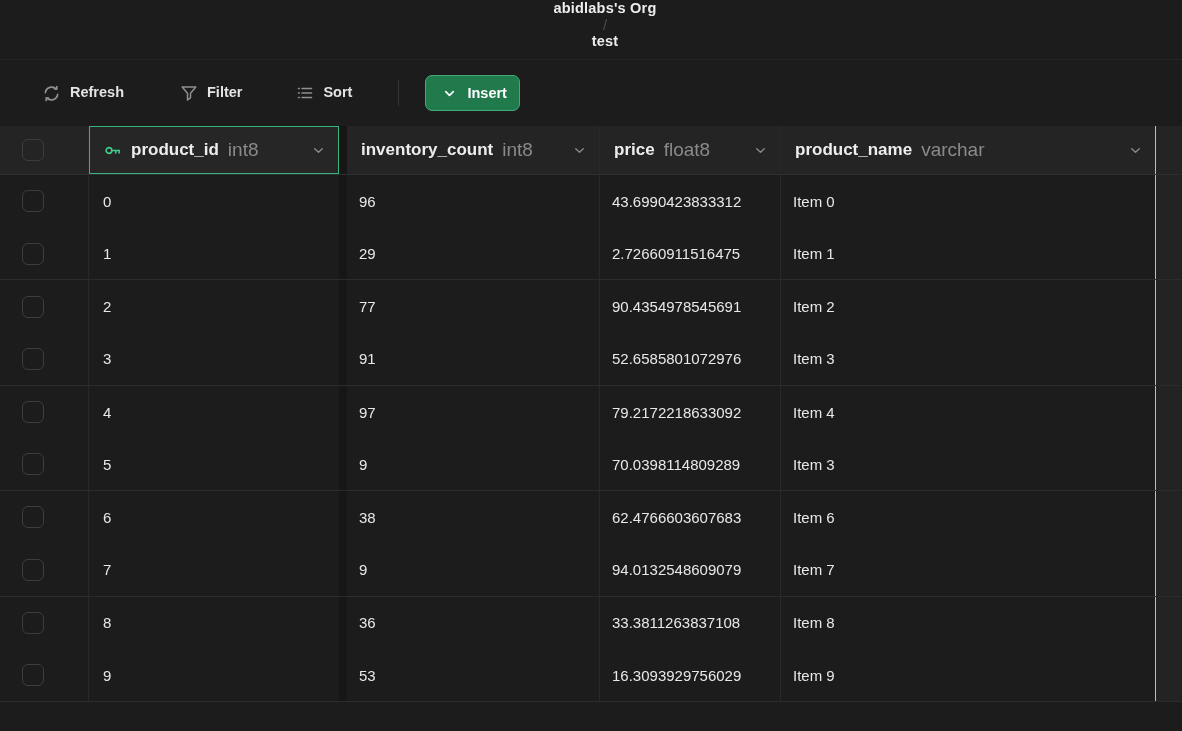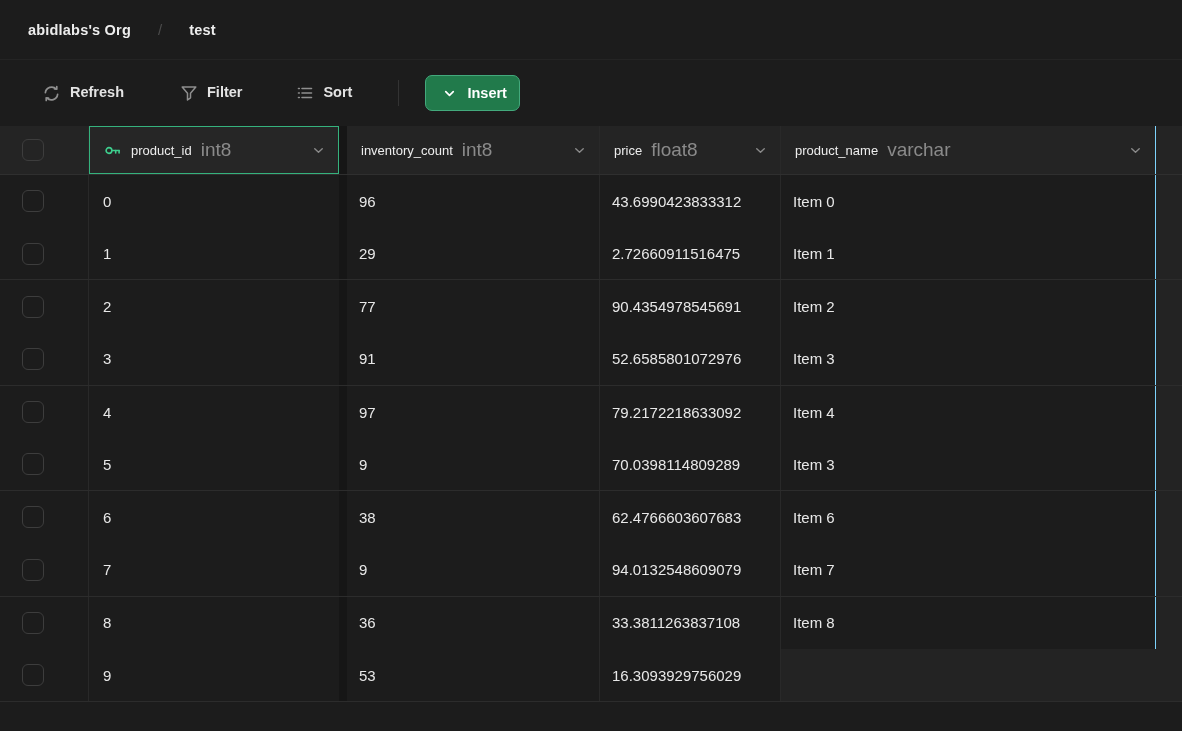--- a/index.html
+++ b/index.html
@@ -3,21 +3,21 @@
 <meta charset="utf-8">
 <style>
   * { margin:0; padding:0; box-sizing:border-box; }
   html,body { background:#111; }
   body { font-family:"Liberation Sans","DejaVu Sans",sans-serif; }
   .app { position:relative; width:1182px; height:731px; background:#1c1c1c; overflow:hidden;
          color:#e8e8e8; }
 
   
   .topbar { height:60px; display:flex; align-items:center; padding-left:28px;
-            background:#1c1c1c; border-bottom:1px solid #242424; }
+            background:#1c1c1c; border-bottom:1px solid #242424;flex-direction:column; }
   .crumb { font-size:14.5px; font-weight:700; color:#ededed; letter-spacing:.2px; }
   .crumb-sep { margin:0 27px; color:#4c4c4c; font-size:15px; font-weight:400; }
 
   
   .toolbar { height:66px; display:flex; align-items:center; padding-left:38px; background:#1c1c1c; }
   .tbtn { display:flex; align-items:flex-start; gap:9px; background:none; border:none;
           color:#e4e4e4; font-family:inherit; font-size:14.5px; font-weight:700;
           cursor:pointer; padding:6px 4px; }
   .tbtn svg { display:block; }
   .ticon { color:#8f8f8f; }
@@ -41,21 +41,21 @@
   .col-inv { width:253px; border-right:1px solid #292929; }
   .col-price { width:181px; border-right:1px solid #292929; }
   .col-name { width:375px; border-right:1px solid #7dd3fc; }
   .col-gutter { flex:1; background:#232323; border-right:none; }
 
   .hcell { display:flex; align-items:center; padding:0 12px 0 14px; background:#242424;
            cursor:pointer; }
   .hcell.col-gutter { background:#242424; cursor:default; }
   .hcell.col-check { background:#242424; cursor:default; }
   .hcell.selected { border:1.5px solid #35b27d; background:#262626; }
-  .colname { font-size:13px; font-weight:400; color:#ededed; white-space:nowrap; }
+  .colname { font-size:17px; font-weight:700; color:#ededed; white-space:nowrap; }
   .coltype { font-size:19px; font-weight:400; color:#8a8a8a; margin-left:9px; white-space:nowrap; }
   .chev { margin-left:auto; color:#8a8a8a; display:flex; align-items:center; cursor:pointer; }
   .keyicon { display:flex; align-items:center; margin-right:10px; color:#3ecf8e; }
 
   .cell { display:flex; align-items:center; padding-left:14px; font-size:15px;
           color:#e8e8e8; cursor:default; overflow:hidden; white-space:nowrap; }
   .cell.col-inv, .cell.col-price, .cell.col-name { padding-left:12px; }
 
   .checkbox { width:22px; height:22px; border:1px solid #3d3d3d; border-radius:6px;
               margin-left:8px; background:transparent; cursor:pointer; flex:none; }
@@ -278,20 +278,21 @@
     </div>
 
     <div class="row">
       <div class="cell col-check">
           <span class="checkbox"></span>
         </div>
       <div class="cell col-pid">9</div>
       <div class="col-gap"></div>
       <div class="cell col-inv">53</div>
       <div class="cell col-price">16.3093929756029</div>
+      <div class="cell col-name">Item 9</div>
       <div class="cell col-gutter"></div>
     </div>
 
   </div>
 
   <div class="footer"></div>
 
 </div>
 
 </body></html>

